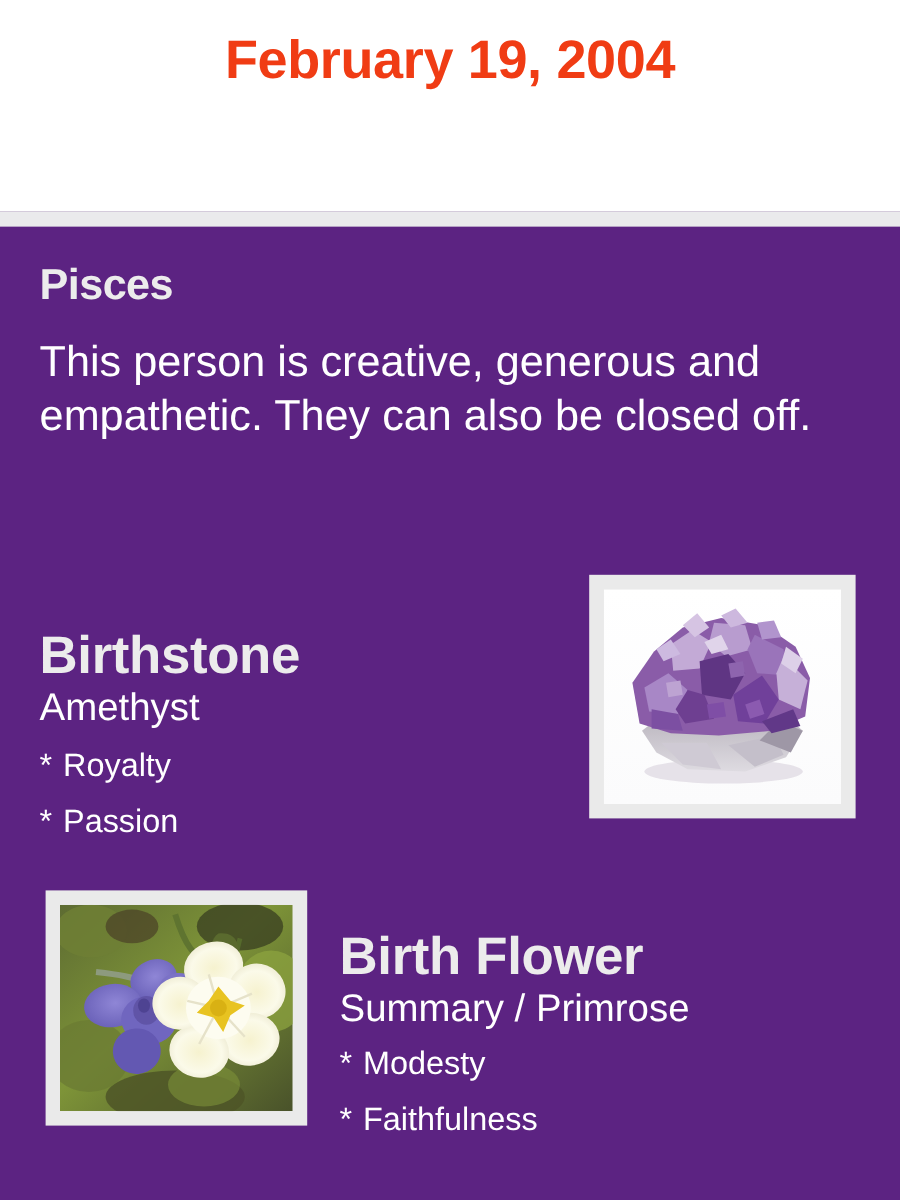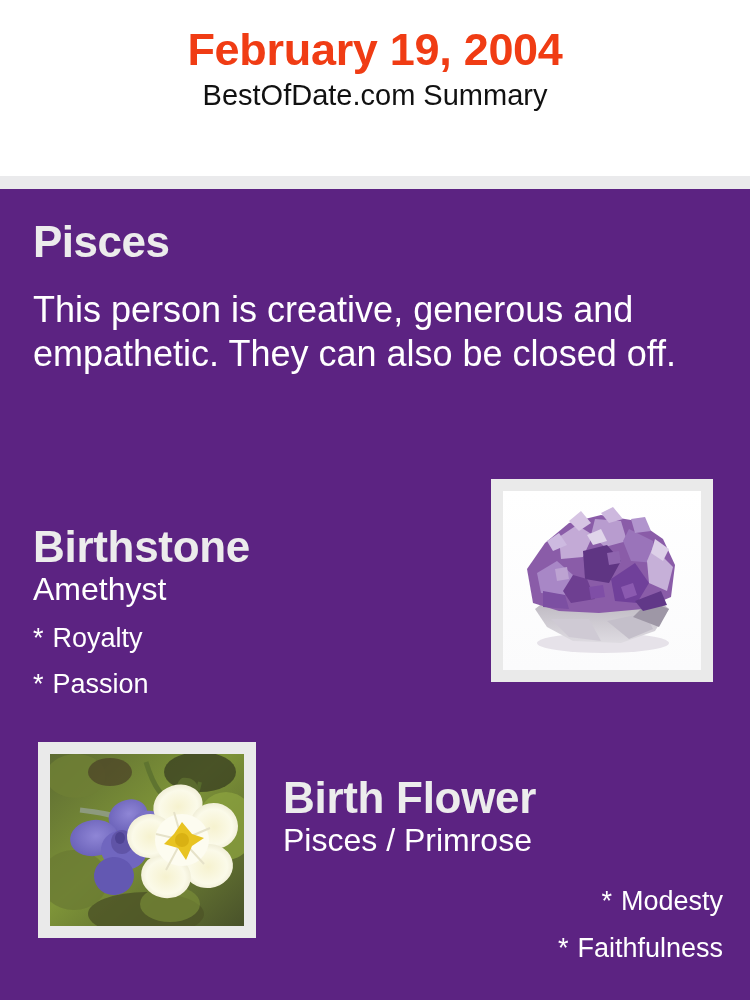--- a/index.html
+++ b/index.html
@@ -75,21 +75,21 @@
     background:#5c2382;
   }
 
   
   .zodiac {
     position:absolute;
     left:33px; top:29px;
     width:680px;
   }
   .zodiac-title {
-    font-size:44px;
+    font-size:36px;
     font-weight:bold;
     color:#ececec;
     line-height:1.08;
     letter-spacing:-0.5px;
   }
   .zodiac-desc {
     margin-top:22px;
     font-size:36px;
     font-weight:normal;
     color:#ffffff;
@@ -152,33 +152,32 @@
     left:38px; top:553px;
     width:218px; height:196px;
   }
 
   
   .birthflower {
     position:absolute;
     left:283px; top:546px;
     width:440px;
   }
-  .birthflower .bullets { margin-top:20px;text-align:right; }
+  .birthflower .bullets { margin-top:5px; }
   .birthflower .bullets li { line-height:1.72; }
 
   svg { display:block; }
 </style>
 </head>
 <body>
 
 <div class="card">
 
   <div class="header">
     <div class="header-date">February 19, 2004</div>
-    <div class="header-site">BestOfDate.com Summary</div>
   </div>
   <div class="header-rule"></div>
 
   <div class="body-panel">
 
     <div class="zodiac">
       <div class="zodiac-title">Pisces</div>
       <div class="zodiac-desc">This person is creative, generous and empathetic. They can also be closed off.</div>
     </div>
 
@@ -308,21 +307,21 @@
 
             <path d="M132 68 L142 80 L154 84 L142 92 L136 106 L128 94 L114 90 L124 80 Z" fill="#e8c321"></path>
             <circle cx="132" cy="86" r="7" fill="#d9b113"></circle>
           </g>
         </svg>
       </div>
     </div>
 
     <div class="birthflower">
       <div class="section-title">Birth Flower</div>
-      <div class="section-sub">Pisces / Primrose</div>
+      <div class="section-sub">Summary / Primrose</div>
       <ul class="bullets">
         <li>
           <span class="star">*</span><span>Modesty</span>
         </li>
         <li>
           <span class="star">*</span><span>Faithfulness</span>
         </li>
       </ul>
     </div>
 

